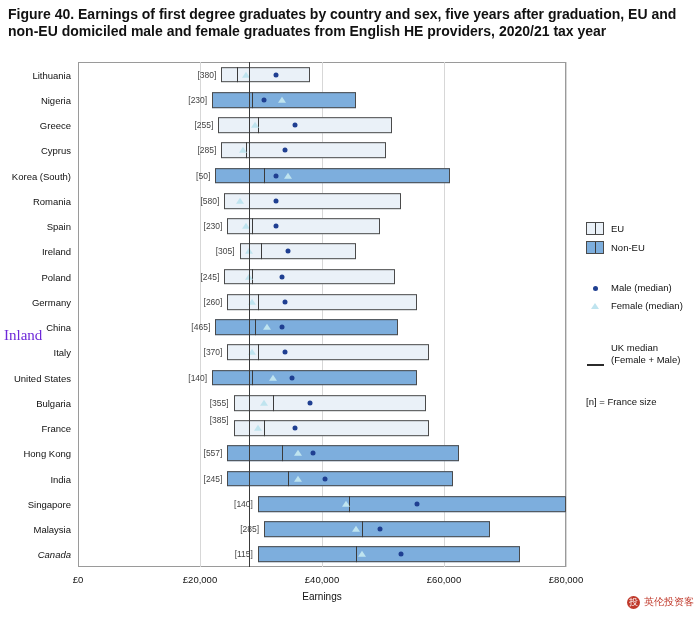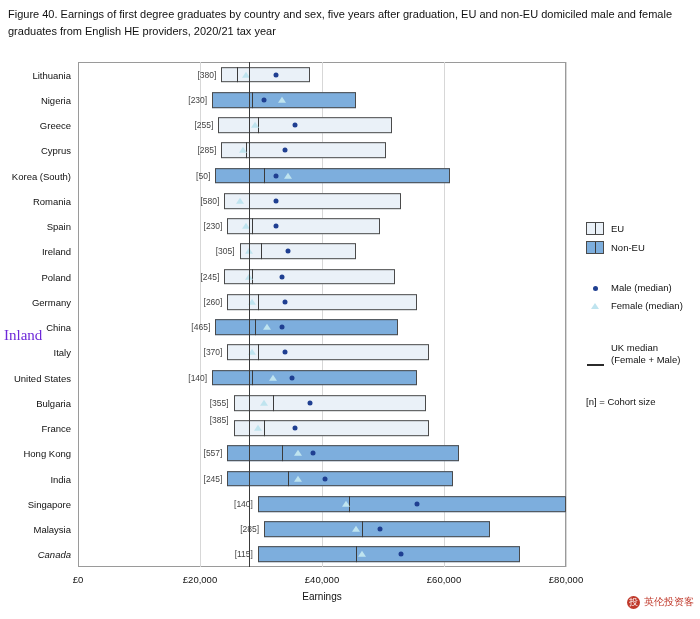--- a/index.html
+++ b/index.html
@@ -6,21 +6,21 @@
   body{
     width:700px;height:619px;
     background:#ffffff;
     font-family:"Liberation Sans", sans-serif;
     color:#1a1a1a;
     position:relative;
     overflow:hidden;
   }
   .title{
     position:absolute;left:8px;top:6px;width:684px;
-    font-size:11px;font-weight:normal;line-height:17px;
+    font-size:14px;font-weight:bold;line-height:17px;
     color:#111;
   }
   
   #plot{
     position:absolute;
     left:78px;top:62px;
     width:488px;height:505px;
   }
   #plot .frame{
     position:absolute;inset:0;
@@ -286,20 +286,20 @@
   </div>
   <div class="lg-row" style="align-items:flex-end;margin-bottom:30px">
     <span class="lg-mark" style="padding-top:4px">
         <span class="line-uk"></span>
       </span>
     <span class="lg-label">
       <span>UK median</span><br>
       <span>(Female + Male)</span>
     </span>
   </div>
-  <div class="lg-note">[n] = Cohort size</div>
+  <div class="lg-note">[n] = France size</div>
 </div>
 
 <div class="wm-inland">Inland</div>
 <div class="wm-badge">
   <span class="circ">投</span>
   <span>英伦投资客</span>
 </div>
 
 </body></html>

